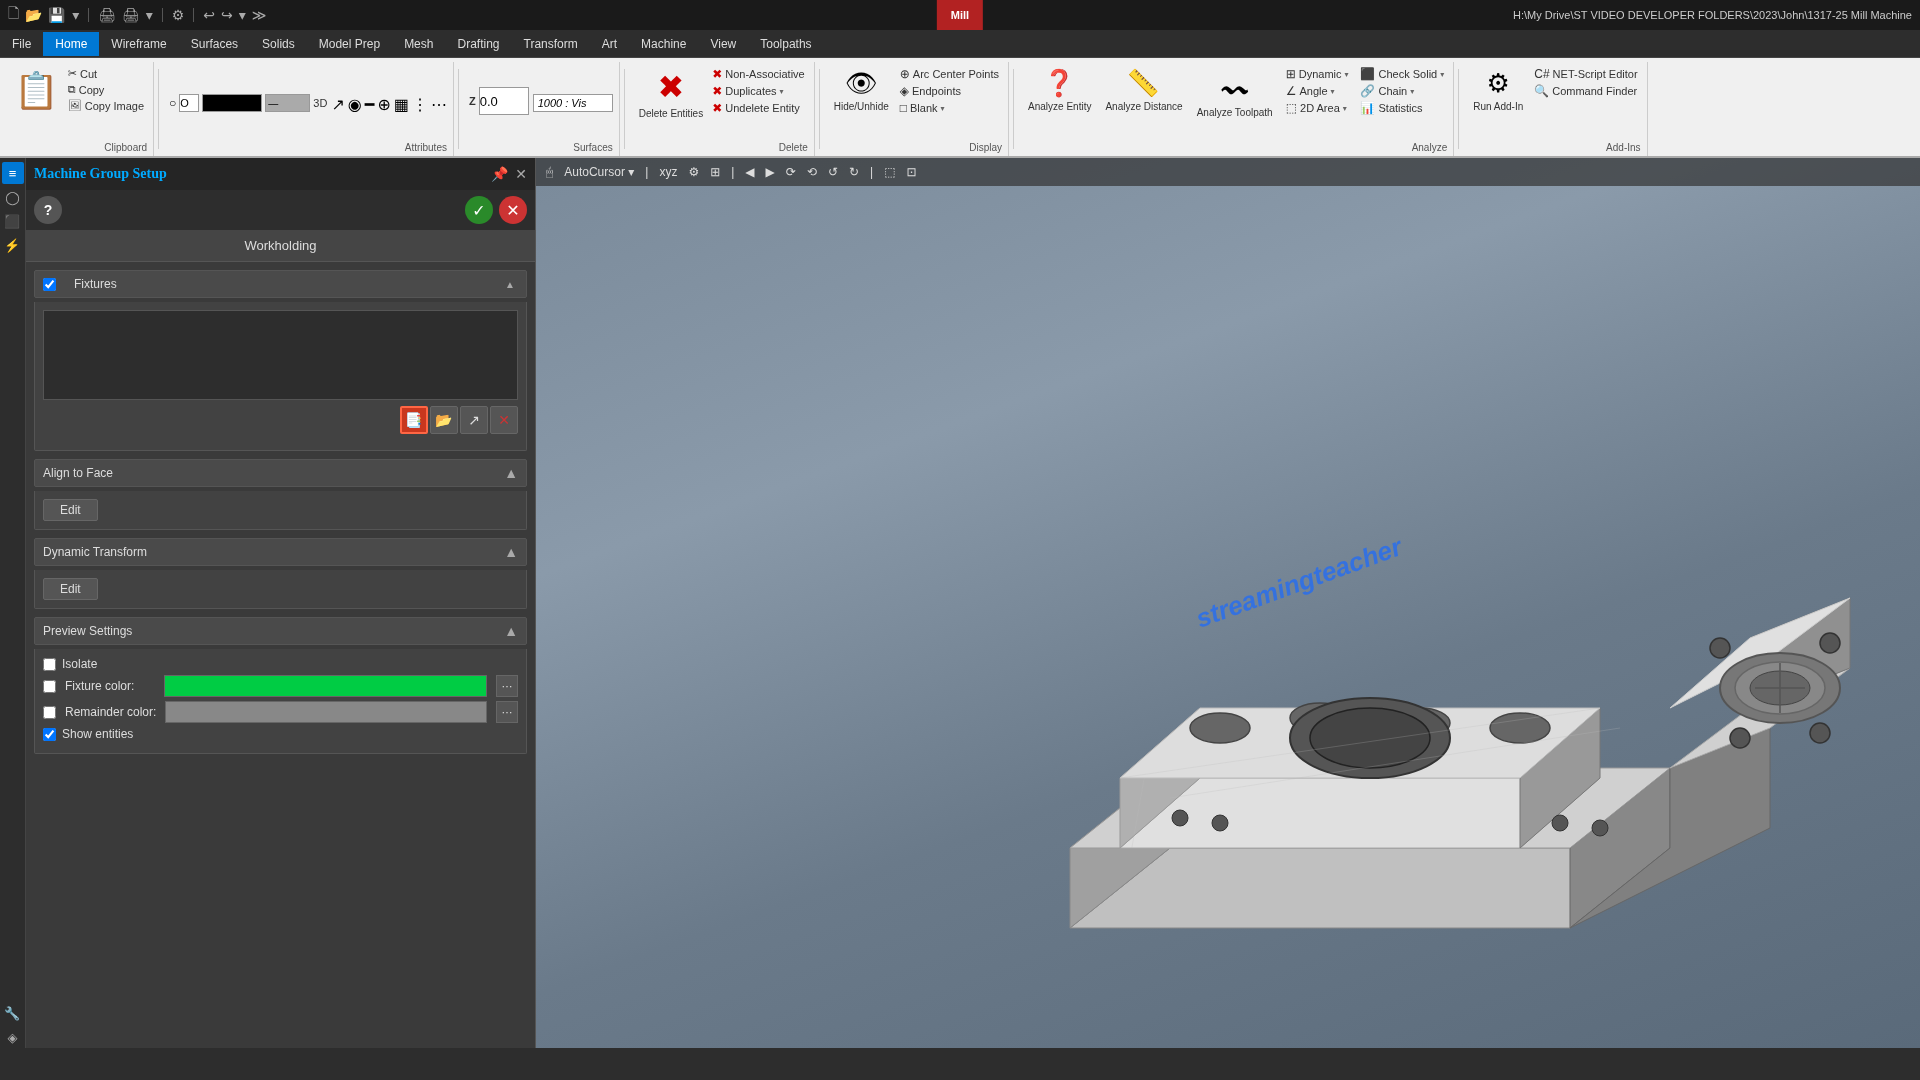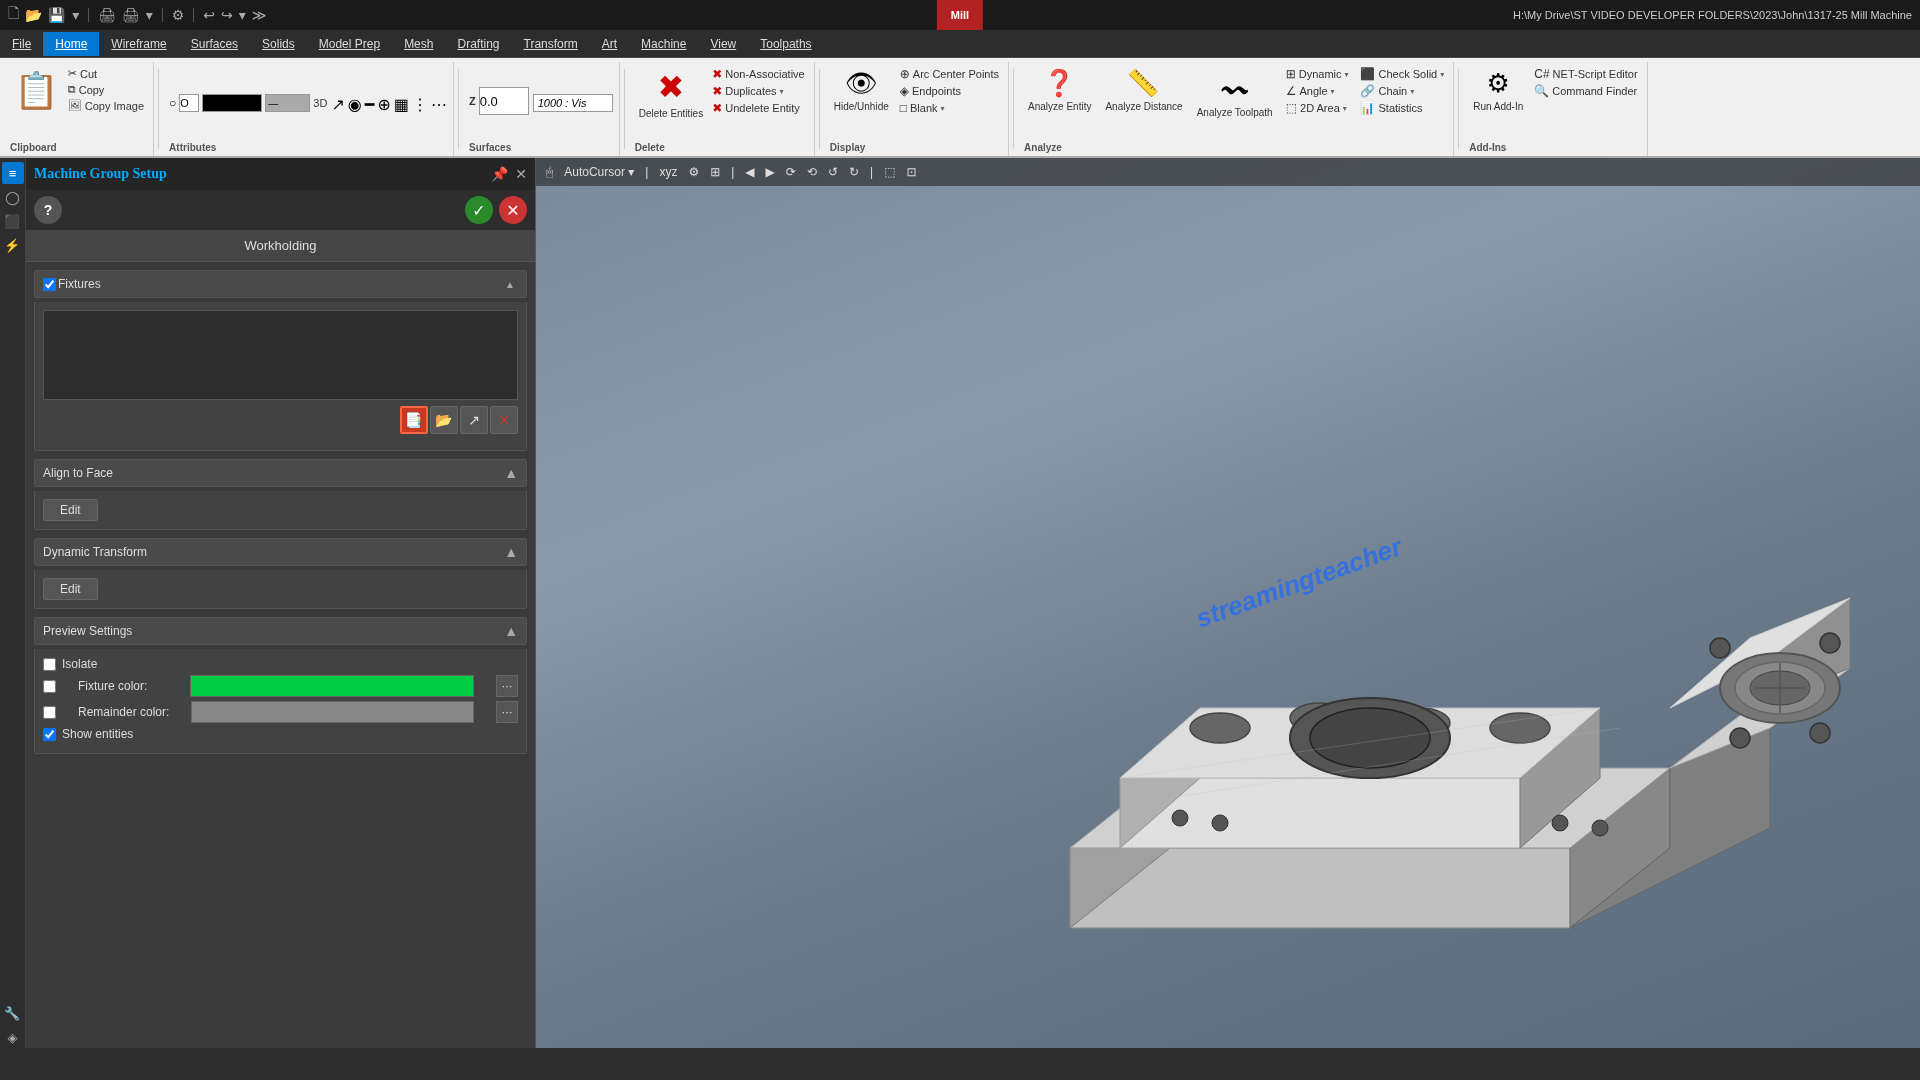--- a/index.html
+++ b/index.html
@@ -42,21 +42,20 @@
       border-bottom: 1px solid #444;
     }
     .menu-item {
       padding: 4px 12px;
       color: #ddd;
       cursor: pointer;
       font-size: 12px;
       height: 24px;
       display: flex;
       align-items: center;
-      text-decoration: underline;
     }
     .menu-item.active { background: #0078d4; color: white; }
 
     
     #ribbon {
       height: 100px;
       background: #f0f0f0;
       border-bottom: 2px solid #aaa;
       display: flex;
       align-items: stretch;
@@ -75,23 +74,22 @@
       display: flex;
       flex: 1;
       align-items: flex-start;
       gap: 2px;
       padding-top: 4px;
     }
     .ribbon-group-label {
       font-size: 10px;
       color: #555;
       padding: 2px 0 3px;
-      text-align: left;
+      text-align: right;
       width: 100%;
-      font-weight: bold;
     }
     .ribbon-btn {
       display: flex;
       flex-direction: column;
       align-items: center;
       justify-content: flex-start;
       cursor: pointer;
       padding: 2px 4px;
       border-radius: 3px;
       min-width: 36px;
@@ -303,21 +301,21 @@
       padding: 3px 16px;
       cursor: pointer;
       font-size: 12px;
       border-radius: 2px;
     }
 
     
     .color-row {
       display: flex;
       align-items: center;
-      gap: 22px;
+      gap: 9px;
       color: #ddd;
       font-size: 12px;
       margin-bottom: 4px;
     }
     .color-swatch {
       flex: 1;
       height: 22px;
       border: 1px solid #666;
     }
     .color-picker-btn {
@@ -656,21 +654,21 @@
       </div>
     </div>
 
     <div id="panel-subtitle">
       <span>Workholding</span>
     </div>
 
     <div id="panel-content">
 
       <div class="section-header">
-        <div style="display:flex;align-items:center;gap:2px;">
+        <div style="display:flex;align-items:center;gap:18px;">
           <input type="checkbox" checked="" style="">
           <span class="label">Fixtures</span>
         </div>
         <div style="display:flex;align-items:center;gap:3px;">
           <span class="scroll-up-btn">▲</span>
         </div>
       </div>
       <div class="section-content">
         <div class="fixture-list"></div>
         <div class="fixture-buttons">

